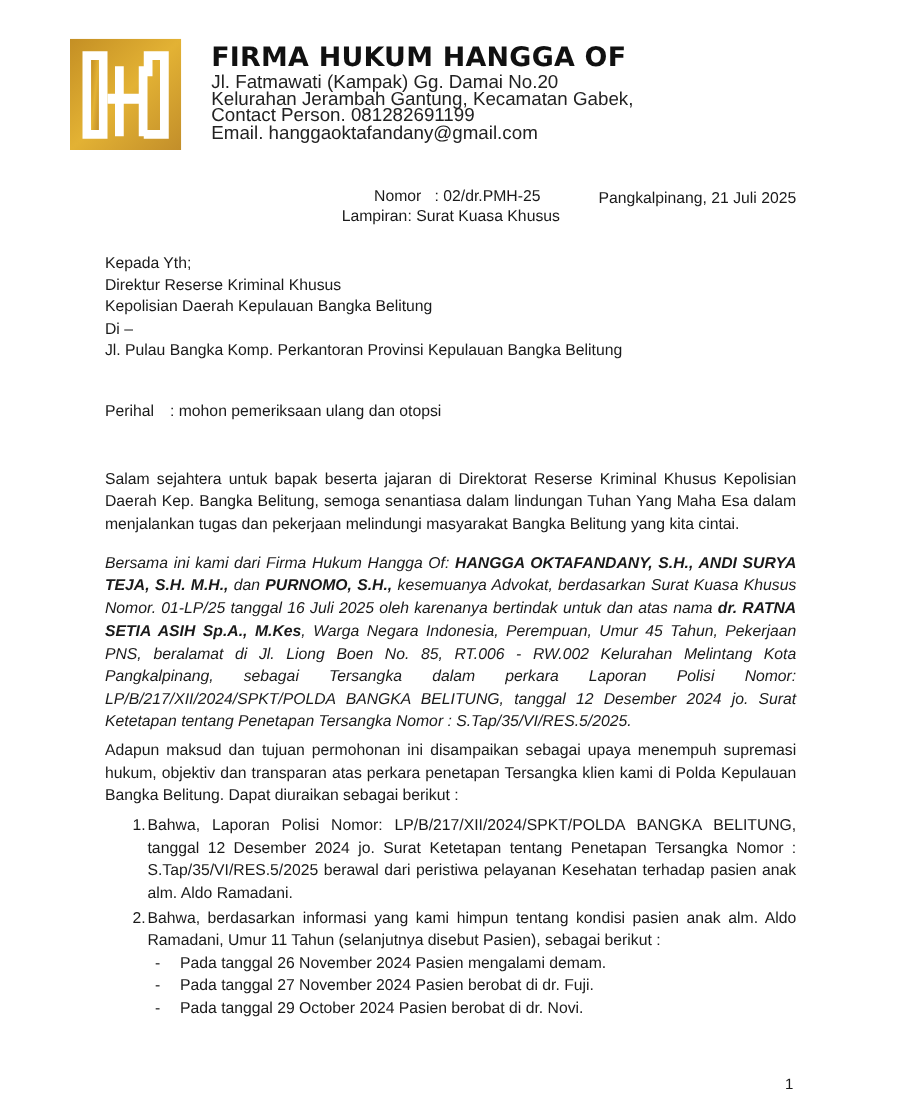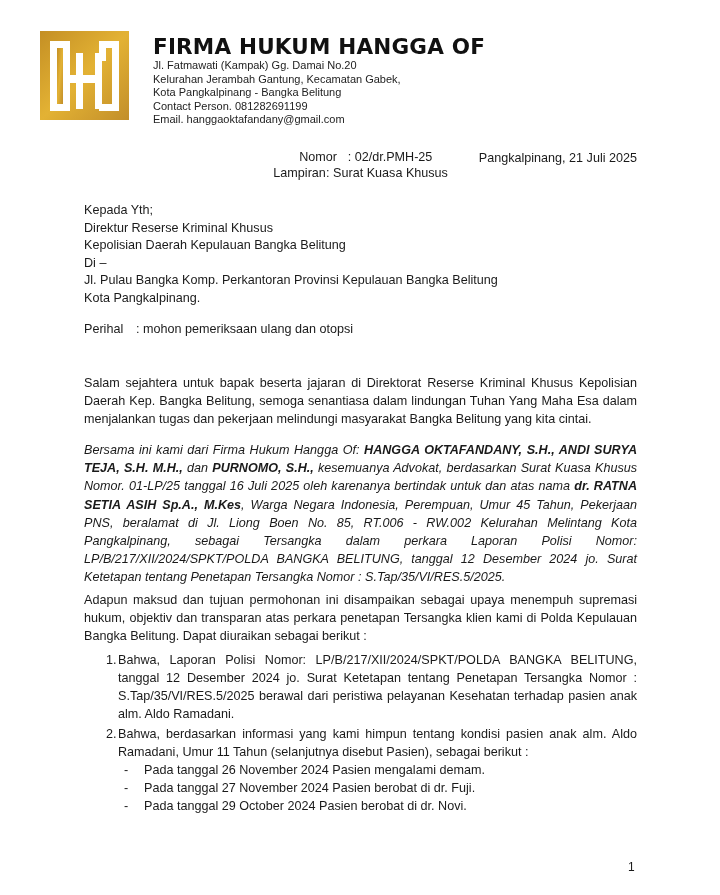--- a/index.html
+++ b/index.html
@@ -1,28 +1,28 @@
 <!DOCTYPE html>
 <html><head>
 <meta charset="utf-8">
 <style>
   html, body { margin: 0; padding: 0; background: #ffffff; }
   body {
     width: 720px; height: 895px; position: relative; overflow: hidden;
     font-family: "Liberation Sans", "DejaVu Sans", sans-serif;
     color: #1a1a1a;
   }
-  .letterhead { position: absolute; left: 40px; top: 31px; width: 600px; height: 92px; }
+  .letterhead { position: absolute; left: 56px; top: 31px; width: 600px; height: 92px; }
   .logo { position: absolute; left: 0; top: 0; width: 89px; height: 89px; }
   .firm-name {
     position: absolute; left: 113px; top: 3px;
     font-family: "DejaVu Sans", sans-serif; font-weight: bold;
     font-size: 21.5px; letter-spacing: 0.2px; color: #111; white-space: nowrap;
   }
-  .addr { position: absolute; left: 113px; top: 28px; font-size: 11px; line-height: 13.6px; color: #222; }
+  .addr { position: absolute; left: 113px; top: 28px; font-size: 15px; line-height: 13.6px; color: #222; }
   .addr div { white-space: nowrap; }
 
   .doc { position: absolute; left: 84px; width: 553px; font-size: 12.6px; line-height: 16.2px; }
   .row { white-space: nowrap; }
   .label-col { display: inline-block; }
   .justify { text-align: justify; text-align-last: left; }
   .date { position: absolute; right: 83px; top: 151px; font-size: 12.6px; white-space: nowrap; margin-left: 28px; }
   b { font-weight: bold; }
 
   ol.points { margin: 0; padding: 0; list-style: none; }
@@ -51,21 +51,20 @@
     <path d="M10 10 H30 V80 H10 Z M17 17 V73 H23 V17 Z" fill="#ffffff"></path>
     <path d="M17 17 H23 V73 H17 Z" fill="url(#gold)"></path>
     <path d="M36 22 H43 V44 H55 V22 H62 V78 H55 V52 H43 V78 H36 Z" fill="#ffffff"></path>
     <path d="M59 10 H79 V80 H59 V73 H72 V17 H66 V30 H59 Z" fill="#ffffff"></path>
     <path d="M30 44 H36 V52 H30 Z" fill="#ffffff"></path>
   </svg>
   <div class="firm-name">FIRMA HUKUM HANGGA OF</div>
   <div class="addr">
     <div>Jl. Fatmawati (Kampak) Gg. Damai No.20</div>
     <div>Kelurahan Jerambah Gantung, Kecamatan Gabek,</div>
-    <div>Kota Pangkalpinang - Bangka Belitung</div>
     <div>Contact Person.  081282691199</div>
     <div>Email. hanggaoktafandany@gmail.com</div>
   </div>
 </div>
 
 <div class="doc" style="top:149px;text-align:center;">
   <div class="row">
     <span class="label-col" style="width:59px;">Nomor</span><span>: 02/dr.PMH-25</span>
   </div>
   <div class="row">
@@ -73,21 +72,20 @@
   </div>
 </div>
 <div class="date">Pangkalpinang, 21 Juli 2025</div>
 
 <div class="doc" style="top:202px; line-height:17.6px;">
   <div class="row">Kepada Yth;</div>
   <div class="row">Direktur Reserse Kriminal Khusus</div>
   <div class="row">Kepolisian Daerah Kepulauan Bangka Belitung</div>
   <div class="row">Di –</div>
   <div class="row">Jl. Pulau Bangka Komp. Perkantoran Provinsi Kepulauan Bangka Belitung</div>
-  <div class="row">Kota Pangkalpinang.</div>
 </div>
 
 <div class="doc" style="top:321px;">
   <span class="label-col" style="width:52px;">Perihal</span><span>: mohon pemeriksaan ulang dan otopsi</span>
 </div>
 
 <div class="doc justify" style="top:374px; line-height:18px;">Salam sejahtera untuk bapak beserta jajaran di Direktorat Reserse Kriminal Khusus Kepolisian Daerah Kep. Bangka Belitung, semoga senantiasa dalam lindungan Tuhan Yang Maha Esa dalam menjalankan tugas dan pekerjaan melindungi masyarakat Bangka Belitung yang kita cintai.</div>
 
 <div class="doc justify" style="top:441px; line-height:18.2px;font-style:italic;">
   <span>Bersama ini kami dari Firma Hukum Hangga Of: </span><b>HANGGA OKTAFANDANY, S.H., ANDI SURYA TEJA, S.H. M.H.,</b><span> dan </span><b>PURNOMO, S.H.,</b><span> kesemuanya Advokat, berdasarkan Surat Kuasa Khusus Nomor. 01-LP/25 tanggal 16 Juli 2025 oleh karenanya bertindak untuk dan atas nama </span><b>dr. RATNA SETIA ASIH Sp.A., M.Kes</b><span>, Warga Negara Indonesia, Perempuan, Umur 45 Tahun, Pekerjaan PNS, beralamat di Jl. Liong Boen No. 85, RT.006 - RW.002 Kelurahan Melintang Kota Pangkalpinang, sebagai Tersangka dalam perkara Laporan Polisi Nomor: LP/B/217/XII/2024/SPKT/POLDA BANGKA BELITUNG, tanggal 12 Desember 2024 jo. Surat Ketetapan tentang Penetapan Tersangka Nomor : S.Tap/35/VI/RES.5/2025.</span>

